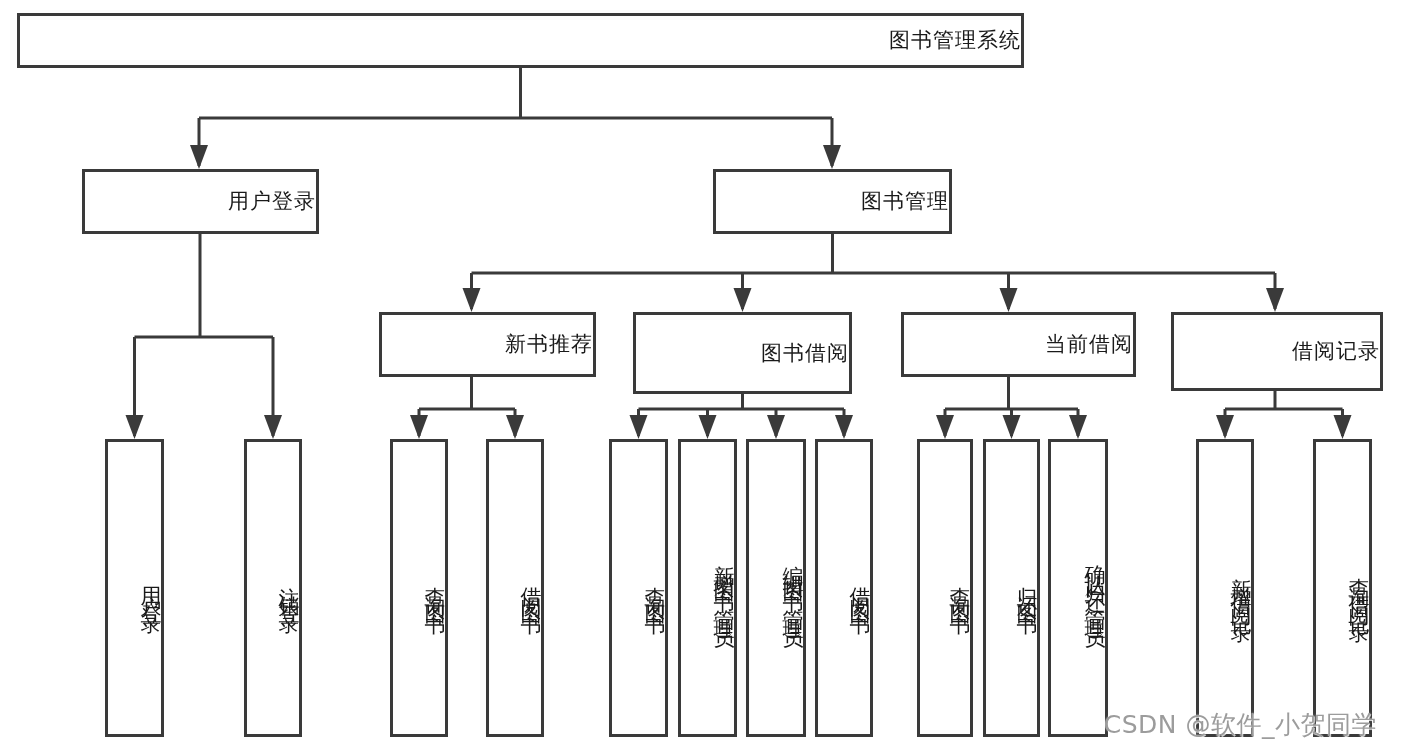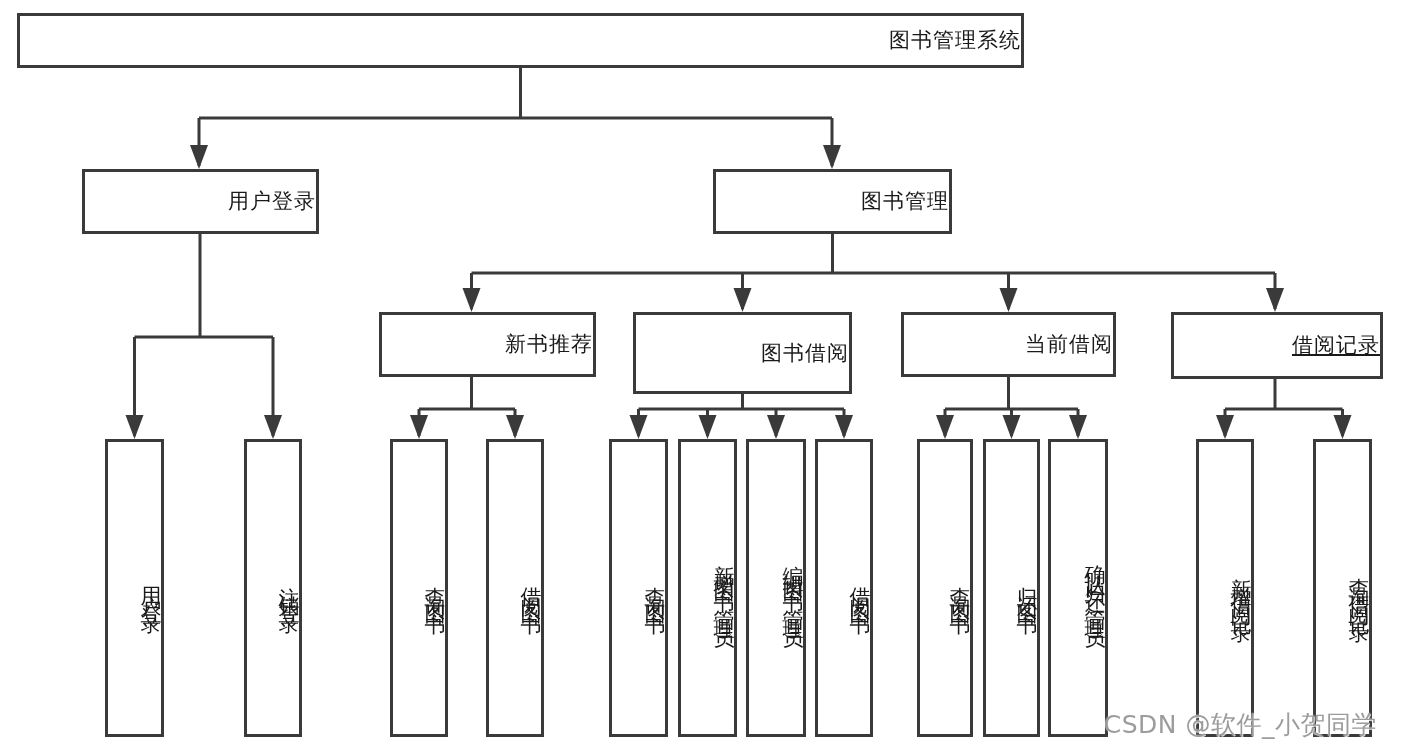--- a/index.html
+++ b/index.html
@@ -124,24 +124,24 @@
   <div class="box" style="left:713px;top:169px;width:239px;height:65px;padding-left:20px;">
     <span class="lbl">图书管理</span>
   </div>
 
   <div class="box" style="left:363px;top:312px;width:217px;height:65px;margin-left:16px;">
     <span class="lbl">新书推荐</span>
   </div>
   <div class="box" style="left:633px;top:312px;width:219px;height:82px;">
     <span class="lbl">图书借阅</span>
   </div>
-  <div class="box" style="left:901px;top:312px;width:215px;height:65px;">
+  <div class="box" style="left:901px;top:312px;width:235px;height:65px;">
     <span class="lbl">当前借阅</span>
   </div>
-  <div class="box" style="left:1171px;top:312px;width:212px;height:67px;text-decoration:underline;">
+  <div class="box" style="left:1171px;top:312px;width:212px;height:79px;">
     <span class="lbl">借阅记录</span>
   </div>
 
   <div class="vbox" style="left:105px;top:439px;width:59px;height:298px;">
     <span class="vlbl">用户登录</span>
   </div>
   <div class="vbox" style="left:244px;top:439px;width:58px;height:298px;">
     <span class="vlbl">注销登录</span>
   </div>
 

